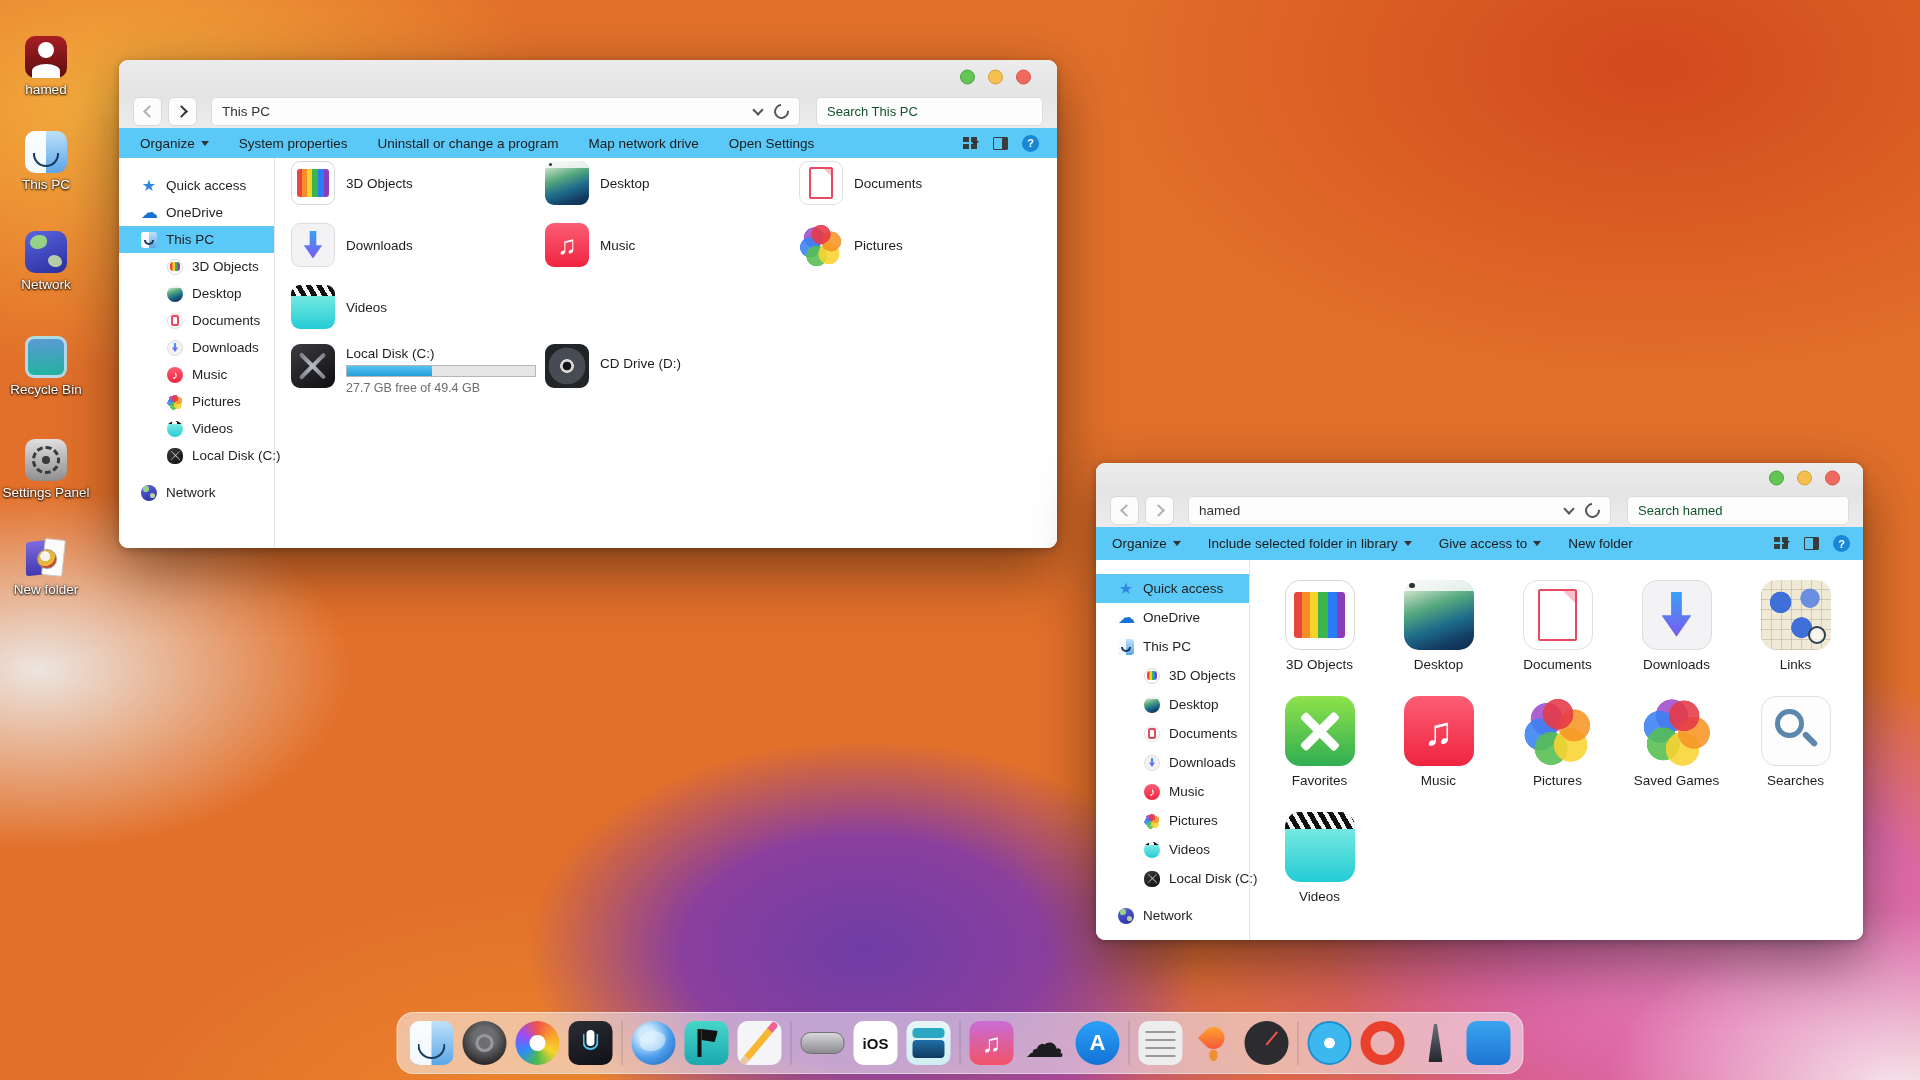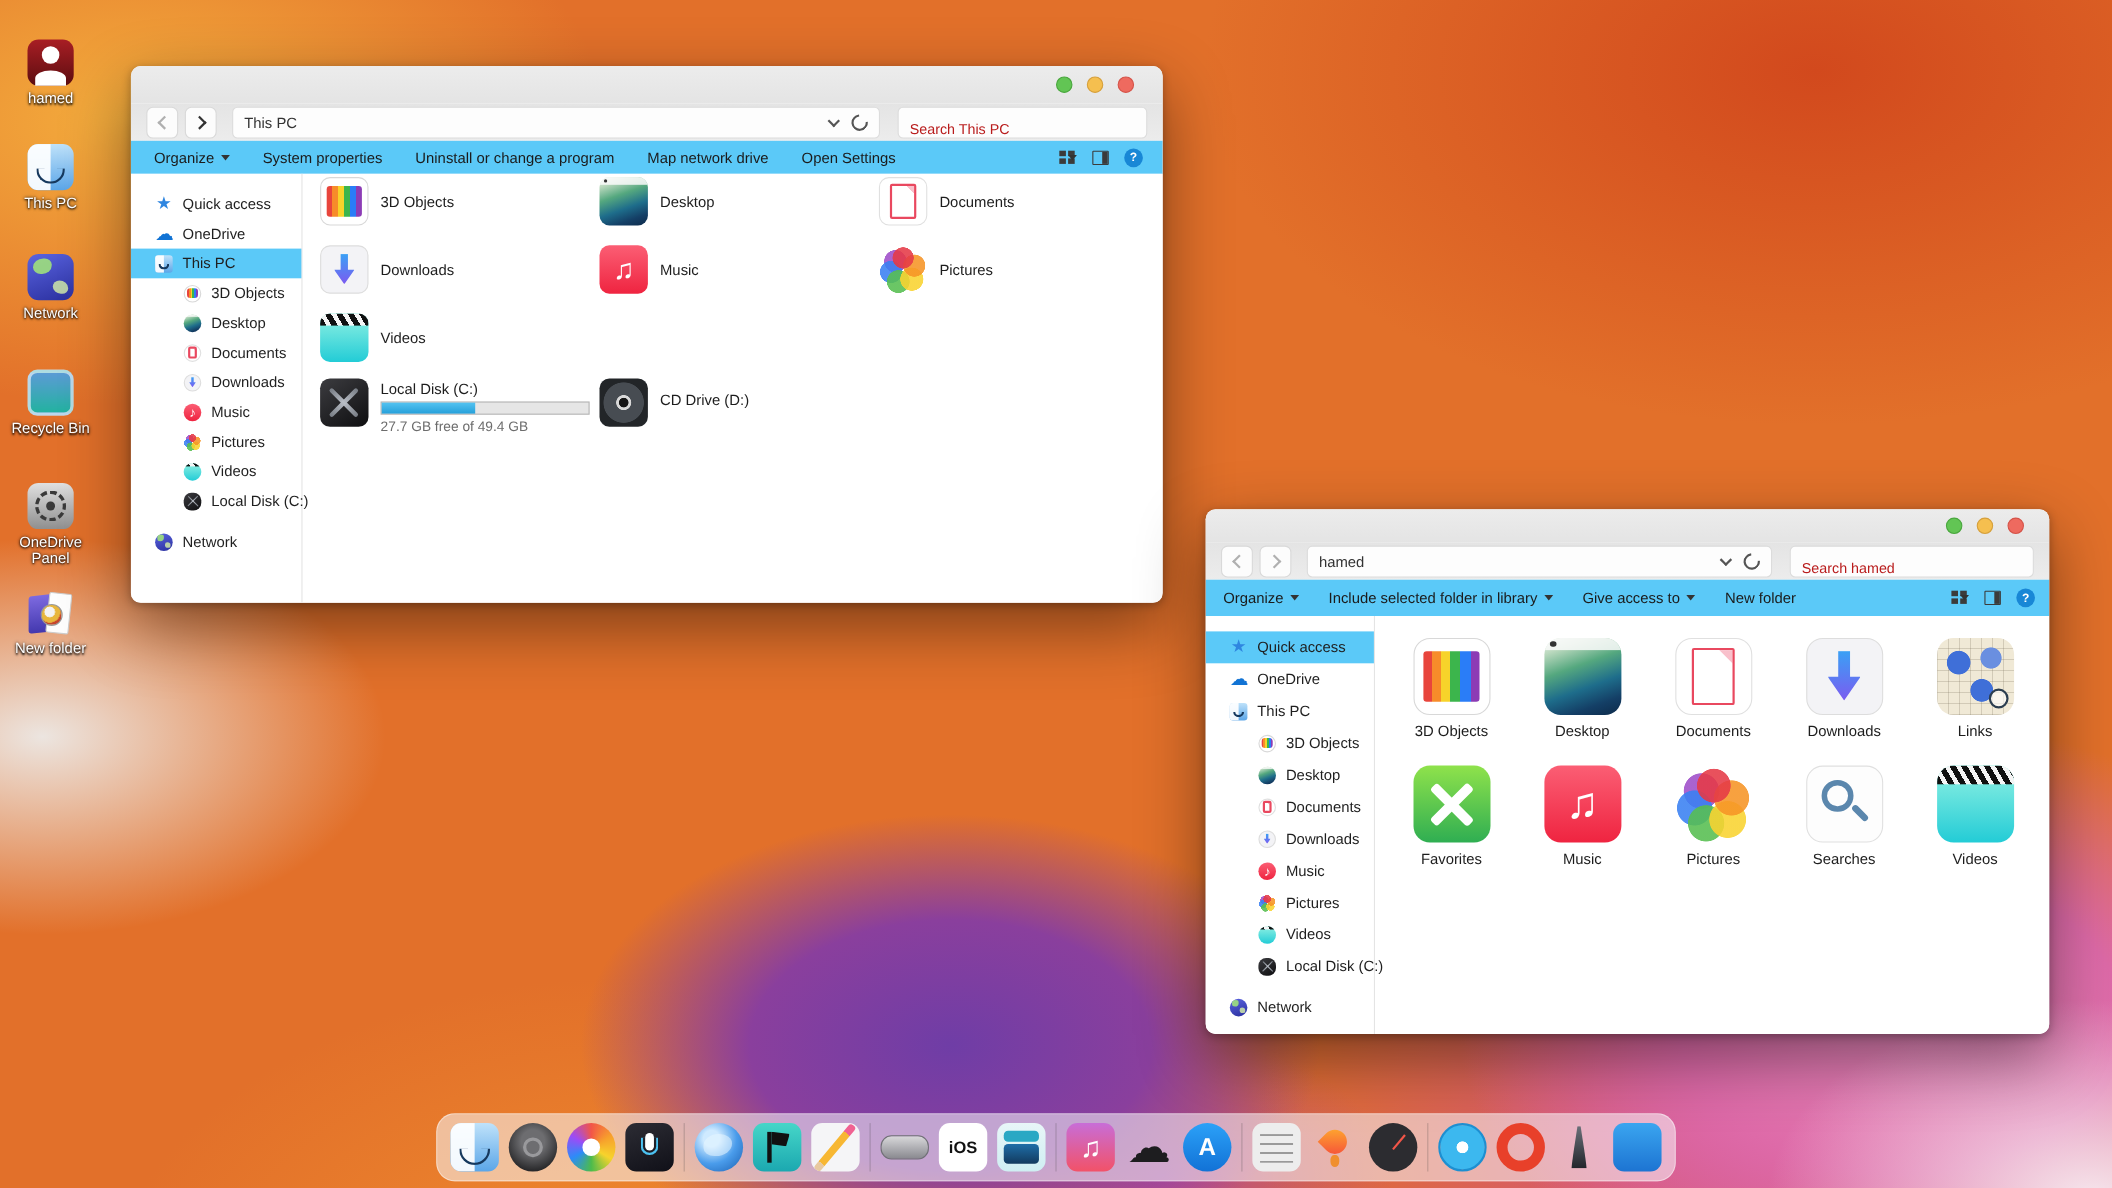--- a/index.html
+++ b/index.html
@@ -74,21 +74,21 @@
   .navbtn{width:27px;height:27px;background:#fcfcfc;border:1px solid #d9d9d9;border-radius:6px;display:flex;align-items:center;justify-content:center;}
   .chev{display:inline-block;width:7px;height:7px;border-right:2px solid #333;border-bottom:2px solid #333;}
   .chev.left{transform:rotate(135deg);margin-left:3px;}
   .chev.right{transform:rotate(-45deg);margin-right:3px;}
   .chev.down{transform:rotate(45deg);margin-top:-3px;}
   .chev.dim{border-color:#b0b0b0;}
   .addr{flex:1;height:27px;background:#fdfdfd;border:1px solid #dcdcdc;border-radius:5px;display:flex;align-items:center;padding:0 10px;margin-left:8px;font-size:13.5px;color:#333;}
   .addr .sp{flex:1;}
   .refresh{width:11px;height:11px;border:2px solid #555;border-radius:50%;border-top-color:transparent;transform:rotate(40deg);margin-left:12px;}
   .addr .chev.down{border-color:#555;width:6px;height:6px;}
-  .search{height:27px;background:#fdfdfd;border:1px solid #dcdcdc;border-radius:5px;display:flex;align-items:flex-end;padding:0 10px;margin-left:10px;font-size:13px;color:#b91c1c;}
+  .search{height:27px;background:#fdfdfd;border:1px solid #dcdcdc;border-radius:5px;display:flex;align-items:center;padding:0 10px;margin-left:10px;font-size:13px;color:#14532d;}
   .bluebar{background:#5bc9f8;display:flex;align-items:center;font-size:13.5px;color:#1b1b1b;flex:0 0 auto;}
   .cmd{display:flex;align-items:center;gap:6px;white-space:nowrap;cursor:default;}
   .cmd .chev{width:0;height:0;border:4px solid transparent;border-top:5px solid #333;transform:none;margin-top:4px;}
   .bb-right{margin-left:auto;display:flex;align-items:center;gap:14px;}
   .vgrid{width:14px;height:13px;background:
     linear-gradient(#3b3b3b,#3b3b3b) 0 0/6px 5px no-repeat,
     linear-gradient(#3b3b3b,#3b3b3b) 8px 0/6px 5px no-repeat,
     linear-gradient(#3b3b3b,#3b3b3b) 0 7px/6px 5px no-repeat,
     linear-gradient(#3b3b3b,#3b3b3b) 8px 7px/6px 5px no-repeat;}
   .vchev{width:0;height:0;border:4px solid transparent;border-top:5px solid #333;margin-top:4px;margin-left:-6px;}
@@ -243,21 +243,21 @@
   <div class="dicon" style="top:231px;">
     <div class="dico ico-globe"></div>
     <div class="dlabel">Network</div>
   </div>
   <div class="dicon" style="top:336px;">
     <div class="dico ico-bin"></div>
     <div class="dlabel">Recycle Bin</div>
   </div>
   <div class="dicon" style="top:439px;">
     <div class="dico ico-gear"></div>
-    <div class="dlabel">OneDrive Panel</div>
+    <div class="dlabel">Settings Panel</div>
   </div>
   <div class="dicon" style="top:536px;">
     <div class="dico ico-nfold">
         <span class="nf-logo"></span>
       </div>
     <div class="dlabel">New folder</div>
   </div>
 
   <div class="window" style="left:119px;top:60px;width:938px;height:488px;">
     <div class="titlebar" style="height:34px;">
@@ -551,20 +551,24 @@
             </div>
           <div class="bigtile">
               <span class="ic xl ic-music">
                 <span class="glyph">♫</span>
               </span>
               <span class="tlabel">Music</span>
             </div>
           <div class="bigtile">
               <span class="ic xl ic-flower"></span>
               <span class="tlabel">Pictures</span>
+            </div>
+          <div class="bigtile">
+              <span class="ic xl ic-flower" style="transform:rotate(25deg);"></span>
+              <span class="tlabel">Saved Games</span>
             </div>
           <div class="bigtile">
               <span class="ic xl ic-search"></span>
               <span class="tlabel">Searches</span>
             </div>
           <div class="bigtile">
               <span class="ic xl ic-video"></span>
               <span class="tlabel">Videos</span>
             </div>
         </div>

